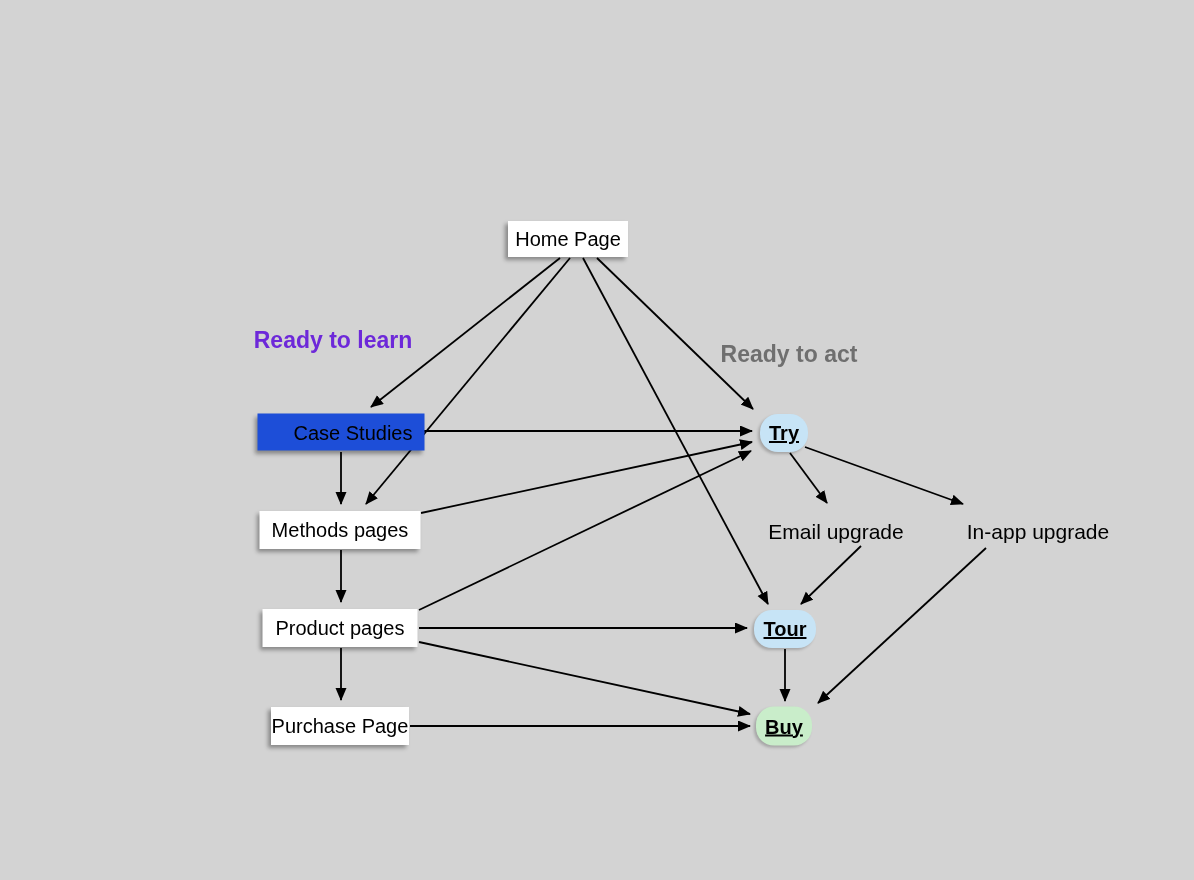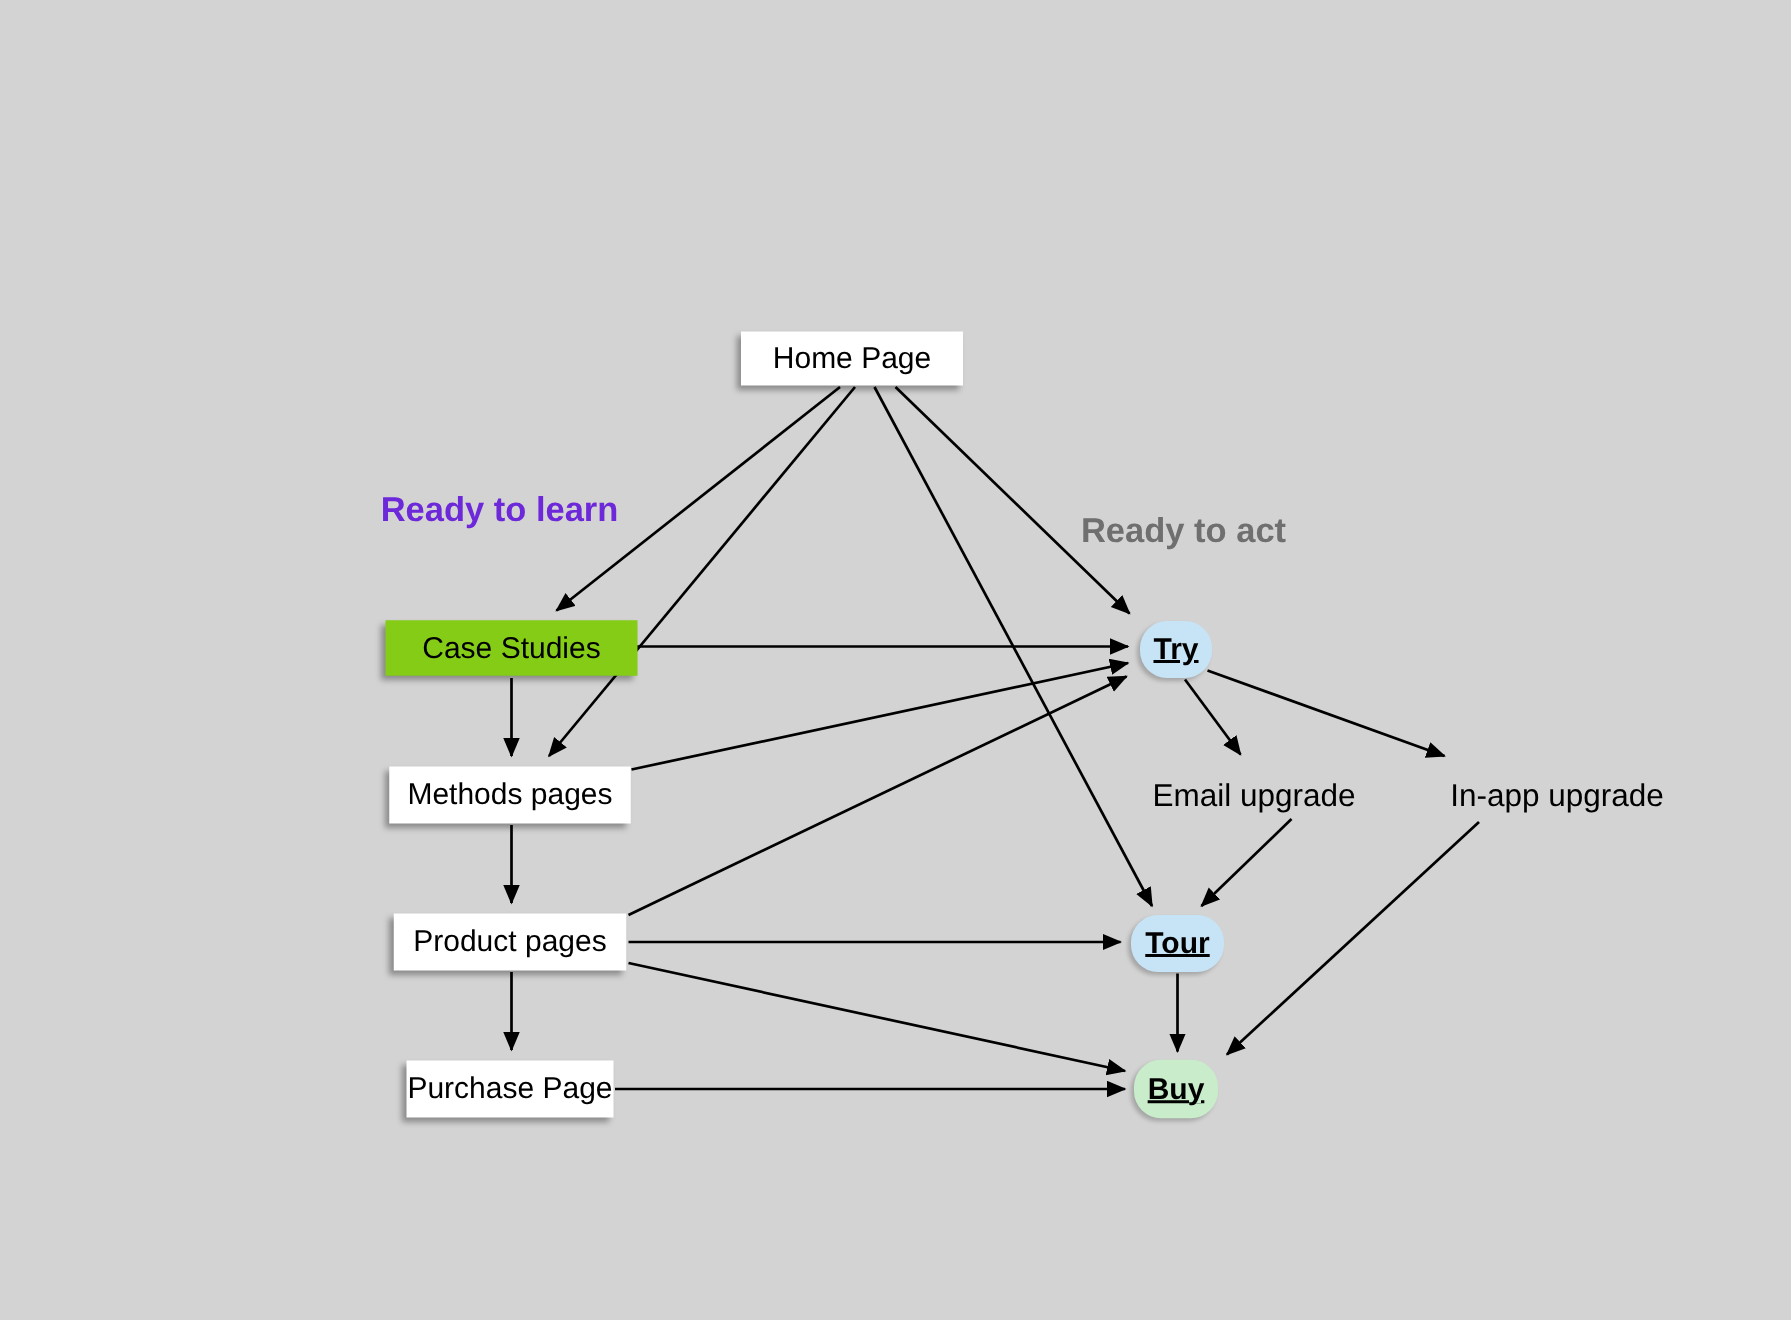--- a/index.html
+++ b/index.html
@@ -93,22 +93,22 @@
         <line x1="410" y1="726" x2="750" y2="726" stroke="#000000" stroke-width="1.8" marker-end="url(#arrowhead)"></line>
         <line x1="790" y1="453" x2="827" y2="503" stroke="#000000" stroke-width="1.8" marker-end="url(#arrowhead)"></line>
         <line x1="805" y1="447" x2="963" y2="504" stroke="#000000" stroke-width="1.8" marker-end="url(#arrowhead)"></line>
         <line x1="861" y1="546" x2="801" y2="604" stroke="#000000" stroke-width="1.8" marker-end="url(#arrowhead)"></line>
         <line x1="986" y1="548" x2="818" y2="703" stroke="#000000" stroke-width="1.8" marker-end="url(#arrowhead)"></line>
         <line x1="785" y1="649" x2="785" y2="701" stroke="#000000" stroke-width="1.8" marker-end="url(#arrowhead)"></line>
       </g>
   </svg>
 
   <div id="node-layer">
-      <div class="node box" style="left: 568px; top: 239px; width: 148px; height: 36px; background: rgb(255, 255, 255);">Home Page</div>
-      <div class="node box" style="left: 341px; top: 432px; width: 168px; height: 37px; background: #84cc16;">Case Studies</div>
+      <div class="node box" style="left: 568px; top: 239px; width: 120px; height: 36px; background: rgb(255, 255, 255);">Home Page</div>
+      <div class="node box" style="left: 341px; top: 432px; width: 143px; height: 37px; background: #1d4ed8; padding-left: 24px;">Case Studies</div>
       <div class="node box" style="left: 340px; top: 530px; width: 161px; height: 38px; background: rgb(255, 255, 255);">Methods pages</div>
       <div class="node box" style="left: 340px; top: 628px; width: 155px; height: 38px; background: rgb(255, 255, 255);">Product pages</div>
       <div class="node box" style="left: 340px; top: 726px; width: 138px; height: 38px; background: rgb(255, 255, 255);">Purchase Page</div>
       <div class="node pill" style="left: 784px; top: 433px; width: 48px; height: 38px; background: rgb(199, 228, 246);">Try</div>
       <div class="node pill" style="left: 785px; top: 629px; width: 62px; height: 38px; background: rgb(199, 228, 246);">Tour</div>
       <div class="node pill" style="left: 784px; top: 726px; width: 56px; height: 39px; background: rgb(201, 237, 202);">Buy</div>
       <div class="node text" style="left: 836px; top: 531px;">Email upgrade</div>
       <div class="node text" style="left: 1038px; top: 531px;">In-app upgrade</div>
     </div>
 </div>

